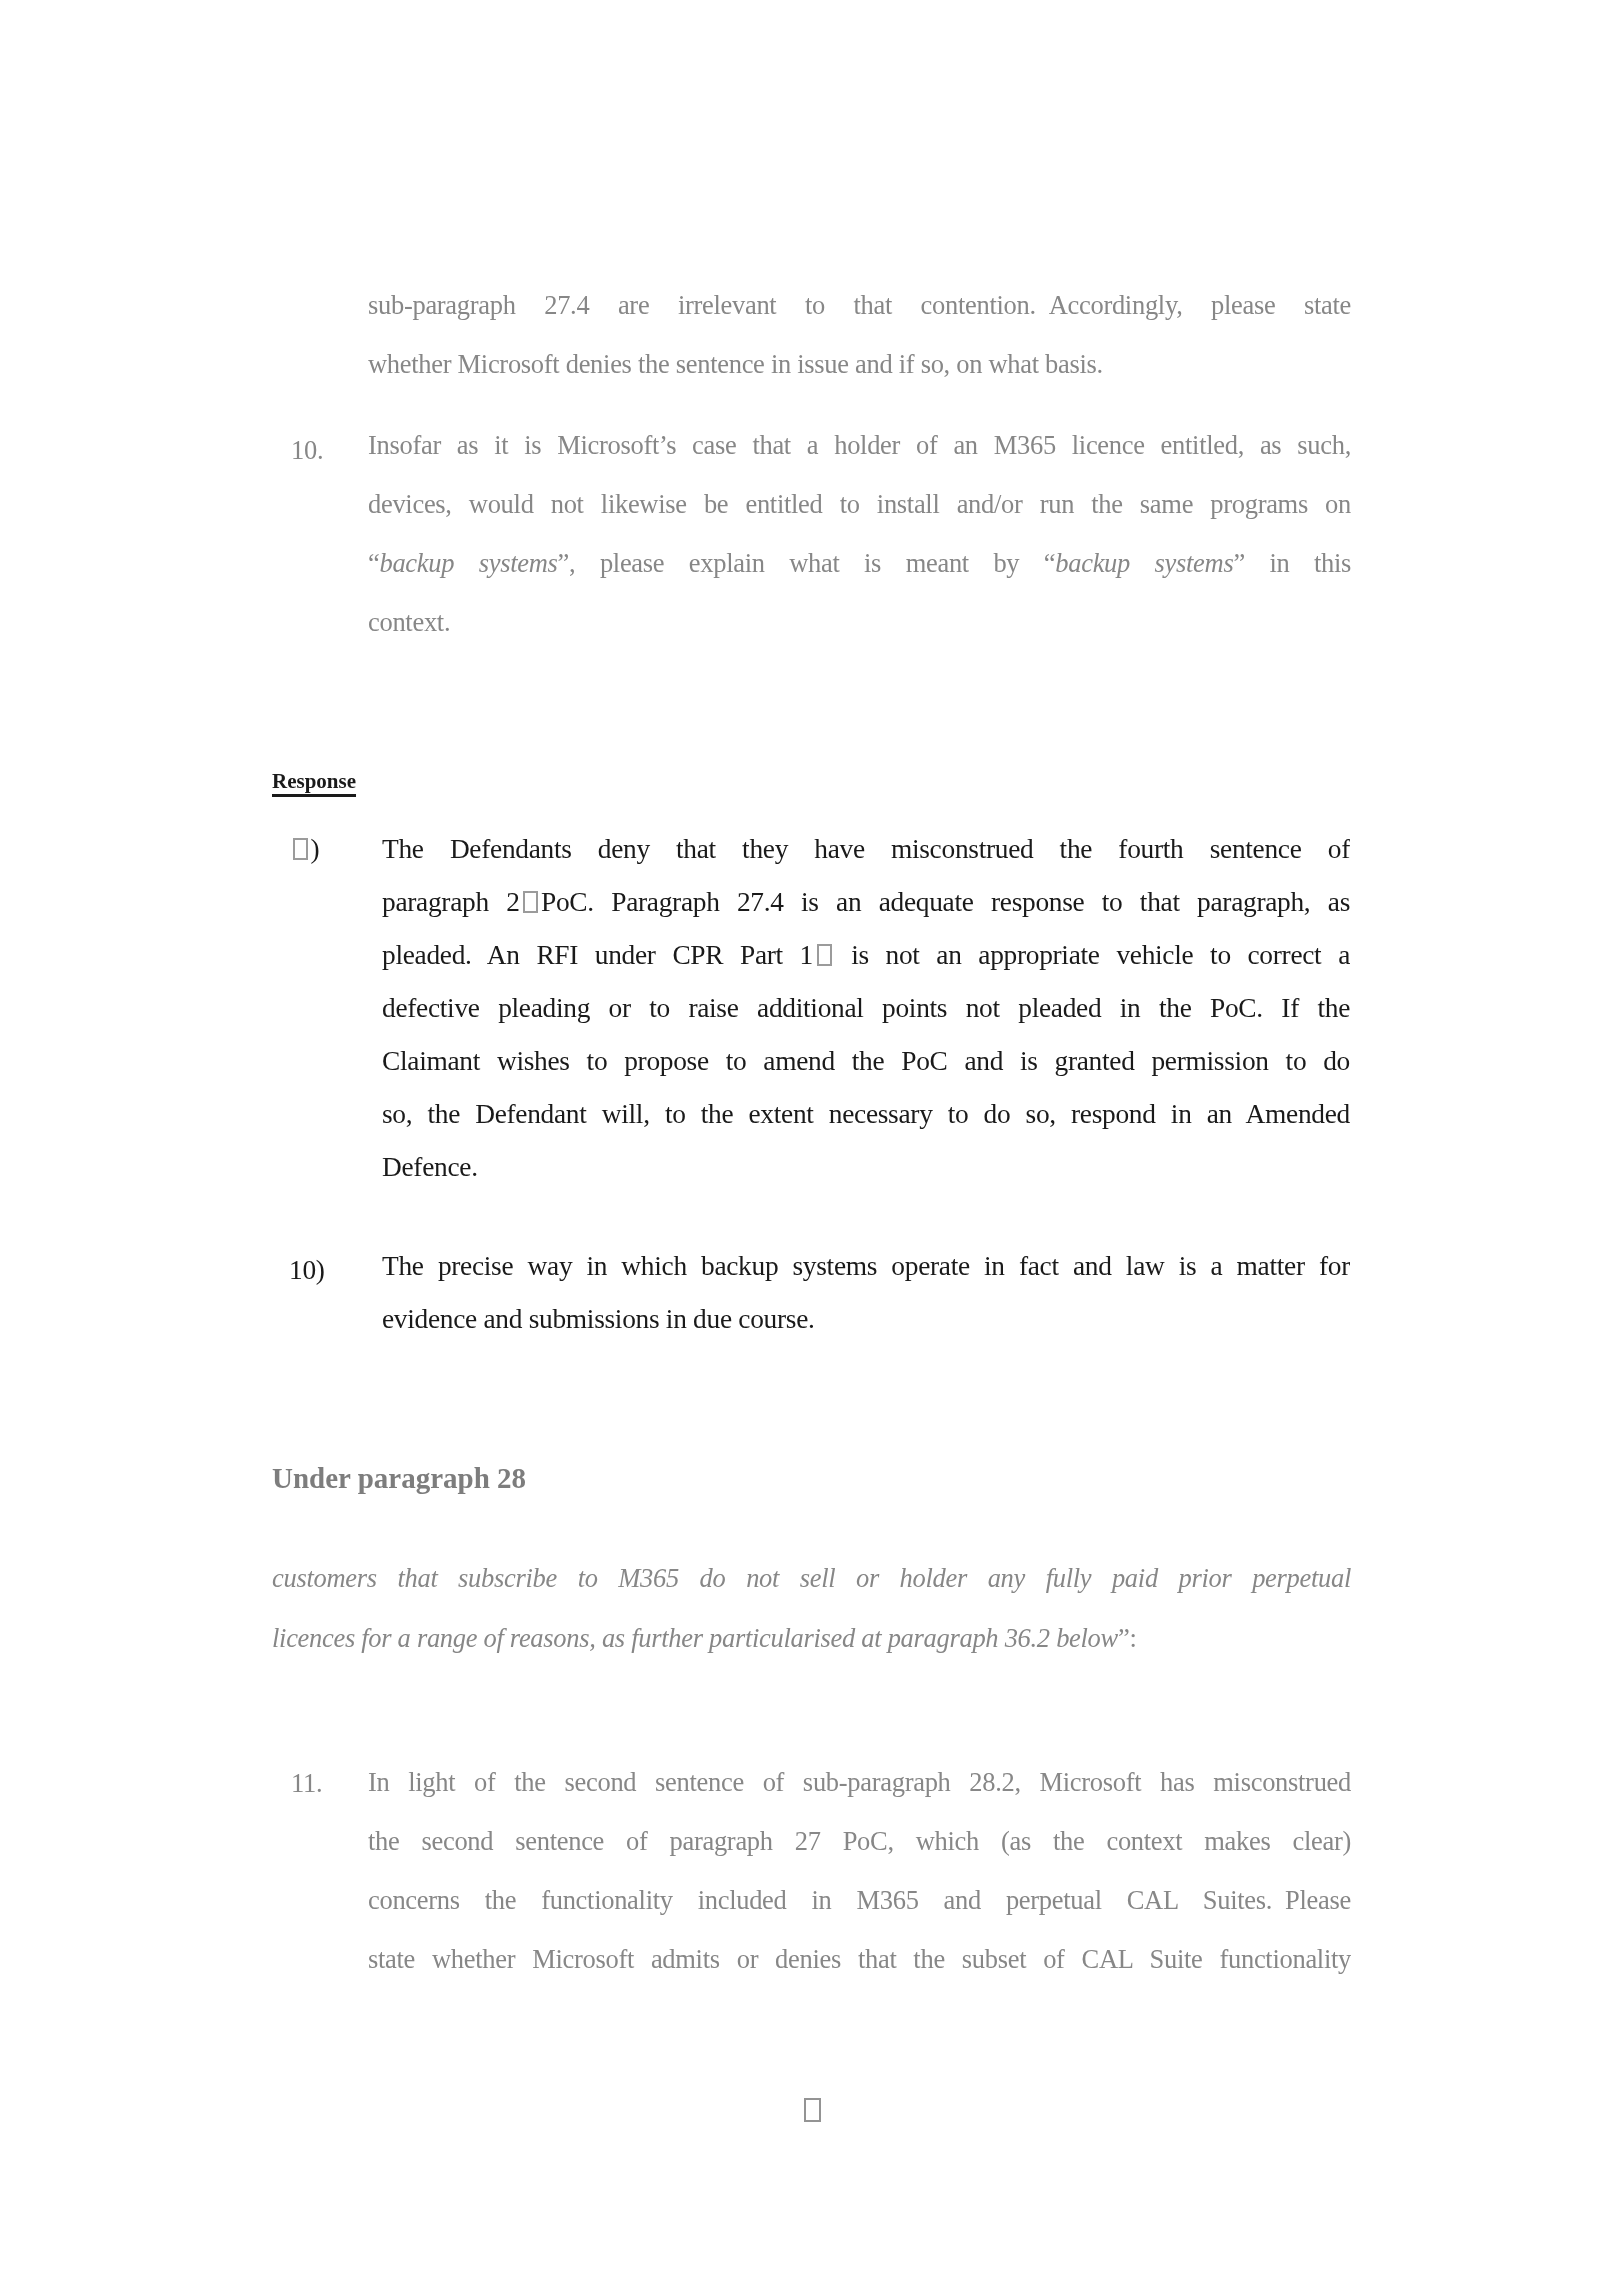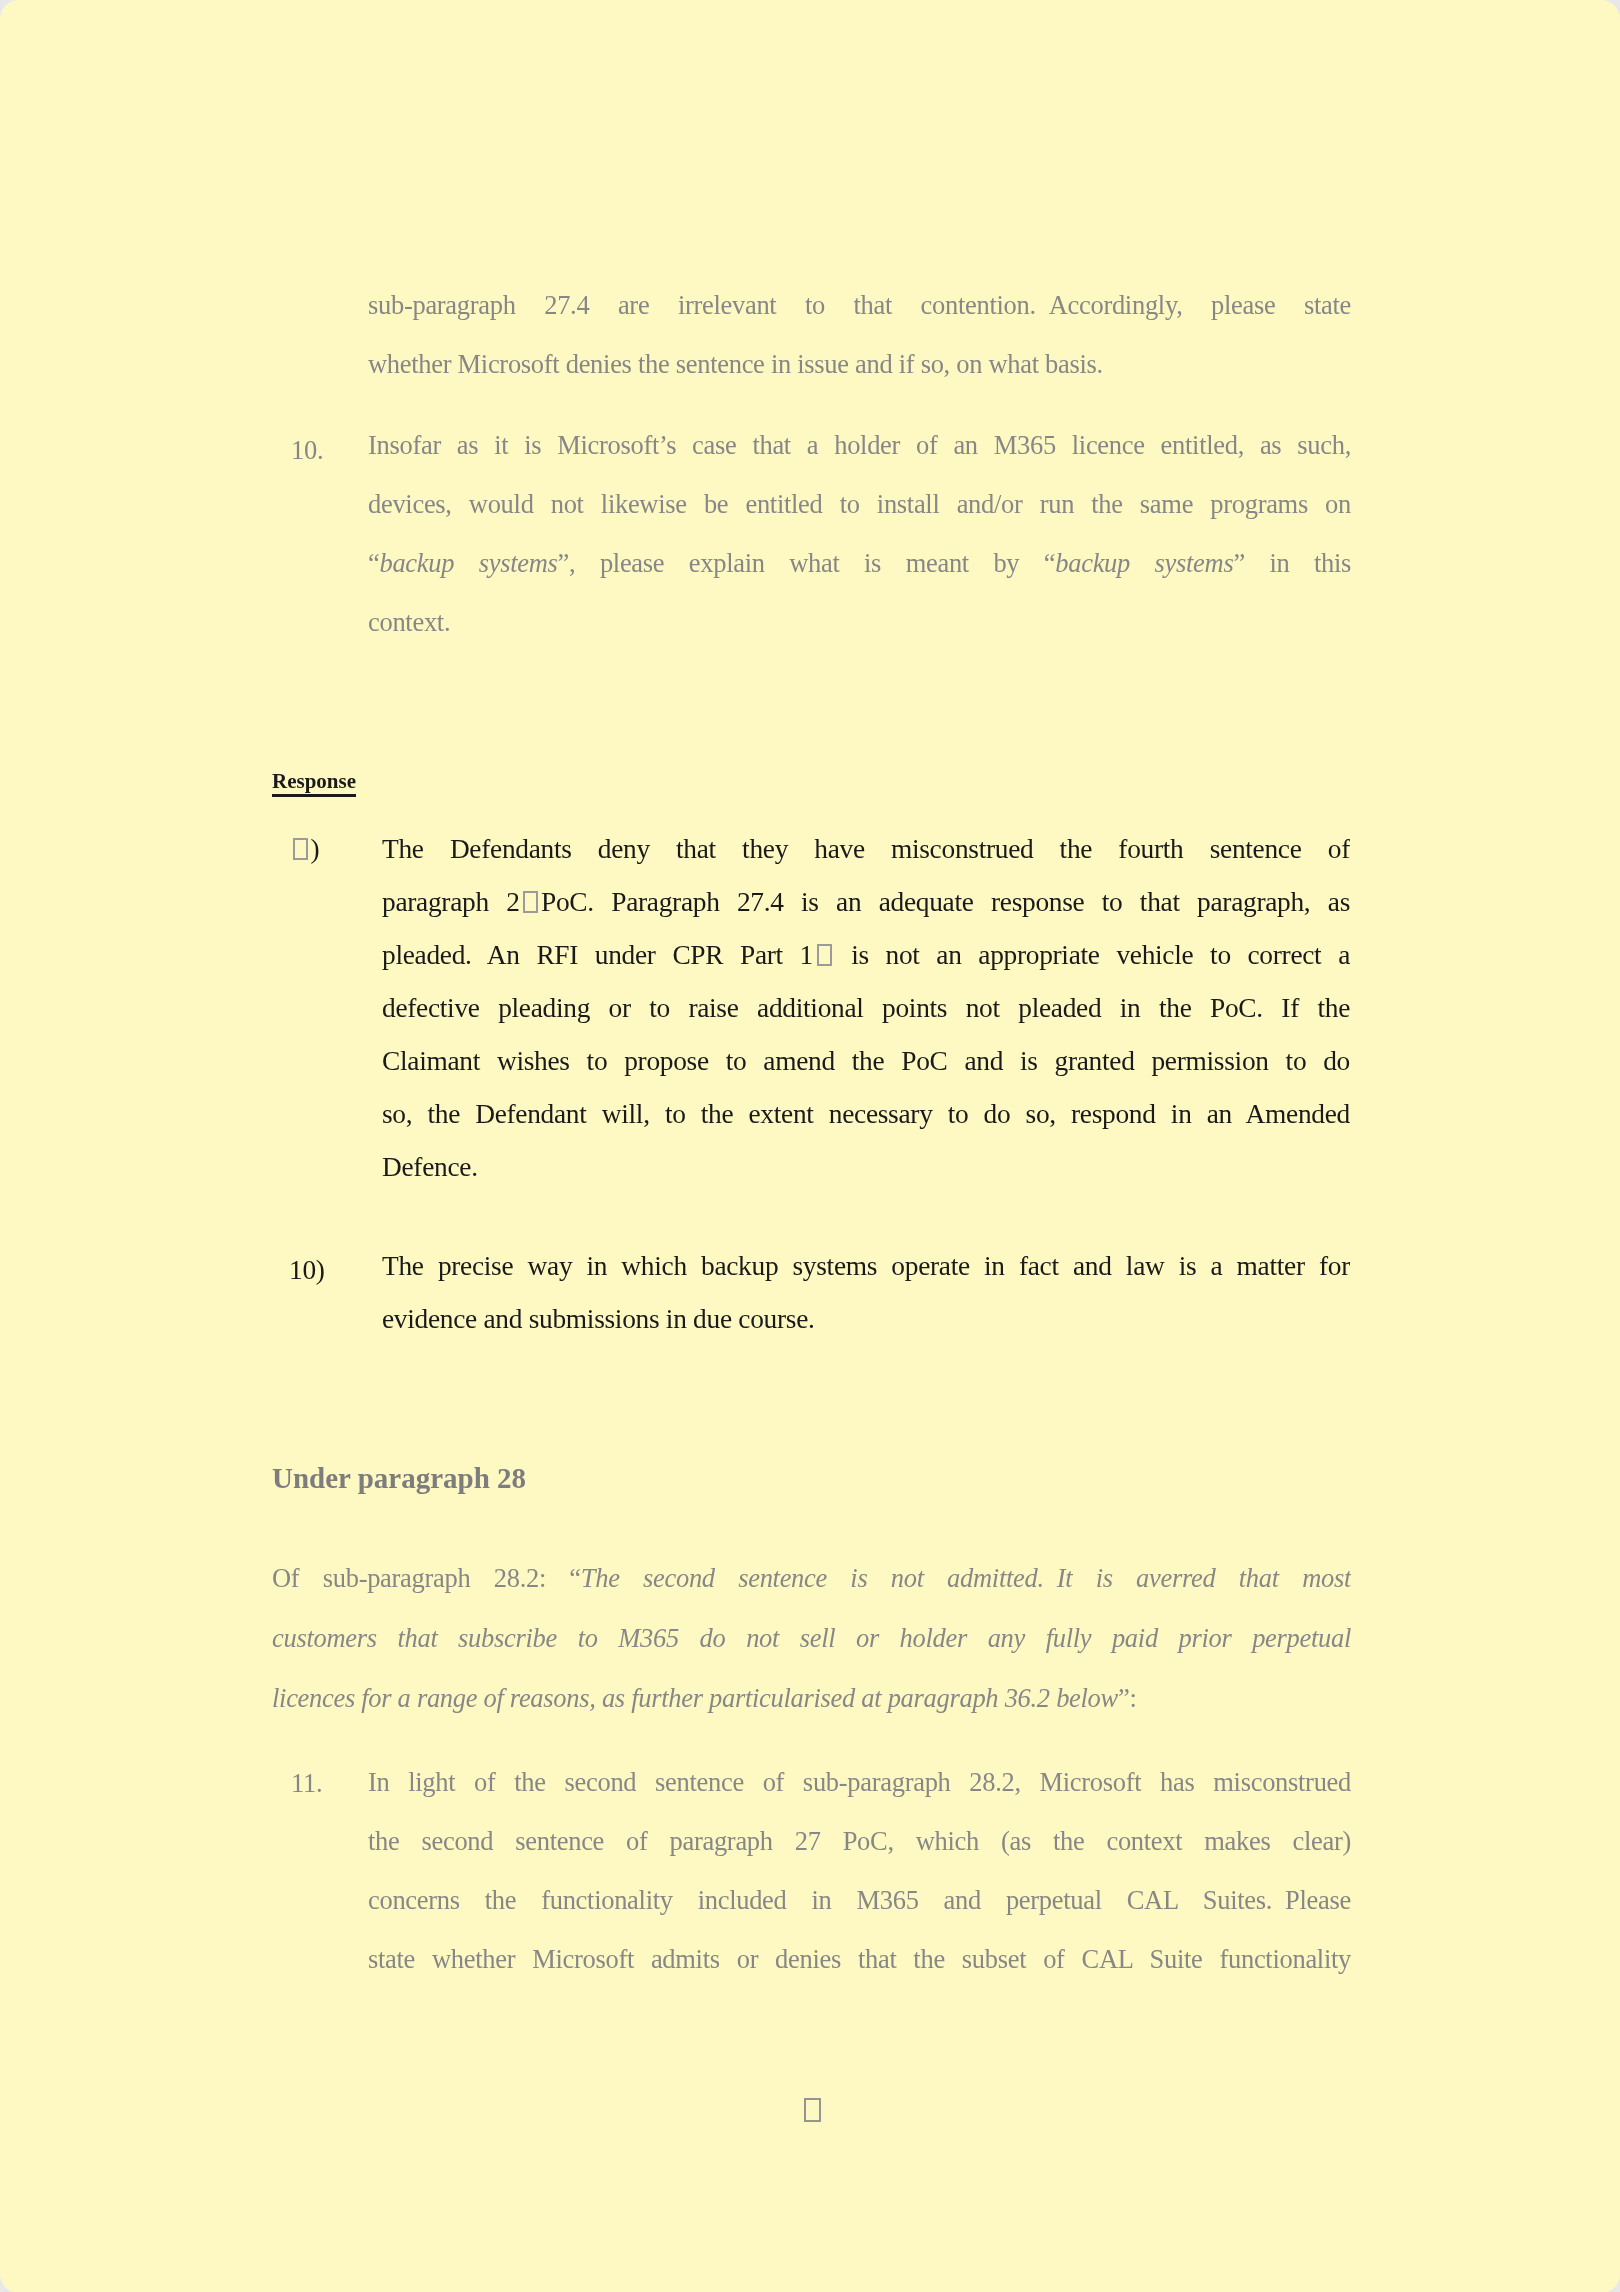--- a/index.html
+++ b/index.html
@@ -35,21 +35,21 @@
     vertical-align:-2px; margin:0 2.9px 0 3.9px;
   }
   .tofu-footer {
     display:block; box-sizing:border-box;
     width:16.7px; height:23.5px; border:2px solid #949494;
   }
 </style>
 </head>
 <body>
 
-<div class="page" style="--gray: #878787; --black: #1a1a1a; --gray-heading: #7d7d7d; background: #fef9c3; border-radius: 19px;">
+<div class="page" style="--gray: #878787; --black: #1a1a1a; --gray-heading: #7d7d7d; background: #ffffff;">
 
   <div class="abs gray lh60" style="top:276px; left:368px; width:983px;">
       <div class="tline"><span>sub-paragraph 27.4 are irrelevant to that contention. Accordingly, please state</span></div>
       <div class="tline lastline"><span>whether Microsoft denies the sentence in issue and if so, on what basis.</span></div>
     </div>
 
   <div class="abs gray num" style="top:437px; left:291px;">10.</div>
   <div class="abs gray lh60" style="top:416px; left:368px; width:983px;">
       <div class="tline"><span>Insofar as it is Microsoft’s case that a holder of an M365 licence entitled, as such,</span></div>
       <div class="tline"><span>devices, would not likewise be entitled to install and/or run the same programs on</span></div>
@@ -74,21 +74,20 @@
 
   <div class="abs black num" style="top:1257px; left:289px;">10)</div>
   <div class="abs black lh54" style="top:1240px; left:382px; width:968px;">
       <div class="tline"><span>The precise way in which backup systems operate in fact and law is a matter for</span></div>
       <div class="tline lastline"><span>evidence and submissions in due course.</span></div>
     </div>
 
   <div class="abs heading-gray" style="top:1462px; left:272px;">Under paragraph 28</div>
 
   <div class="abs gray lh61" style="top:1548px; left:272px; width:1079px;">
-      <div class="tline"><span>Of sub-paragraph 28.2: “</span><span class="it">The second sentence is not admitted. It is averred that most</span></div>
       <div class="tline"><span class="it">customers that subscribe to M365 do not sell or holder any fully paid prior perpetual</span></div>
       <div class="tline lastline"><span class="it">licences for a range of reasons, as further particularised at paragraph 36.2 below</span><span>”:</span></div>
     </div>
 
   <div class="abs gray num" style="top:1770px; left:291px;">11.</div>
   <div class="abs gray lh60" style="top:1753px; left:368px; width:983px;">
       <div class="tline"><span>In light of the second sentence of sub-paragraph 28.2, Microsoft has misconstrued</span></div>
       <div class="tline"><span>the second sentence of paragraph 27 PoC, which (as the context makes clear)</span></div>
       <div class="tline"><span>concerns the functionality included in M365 and perpetual CAL Suites. Please</span></div>
       <div class="tline"><span>state whether Microsoft admits or denies that the subset of CAL Suite functionality</span></div>

